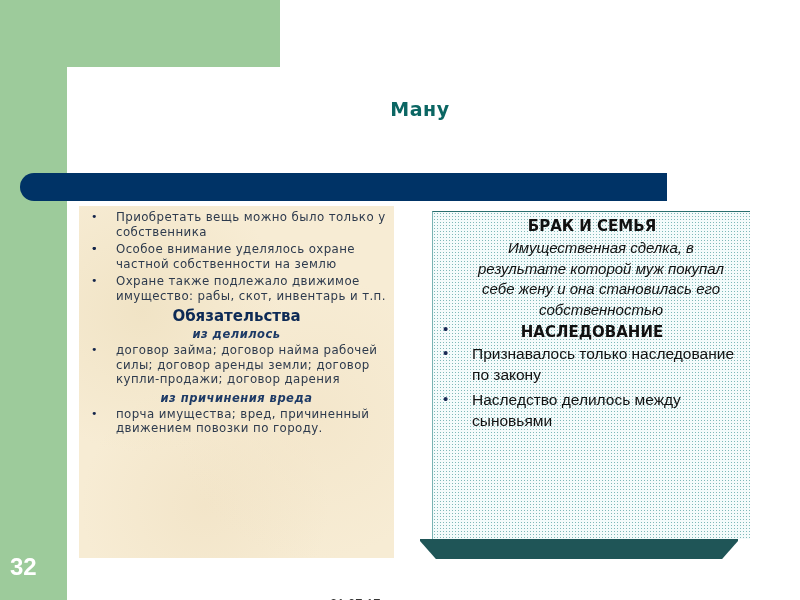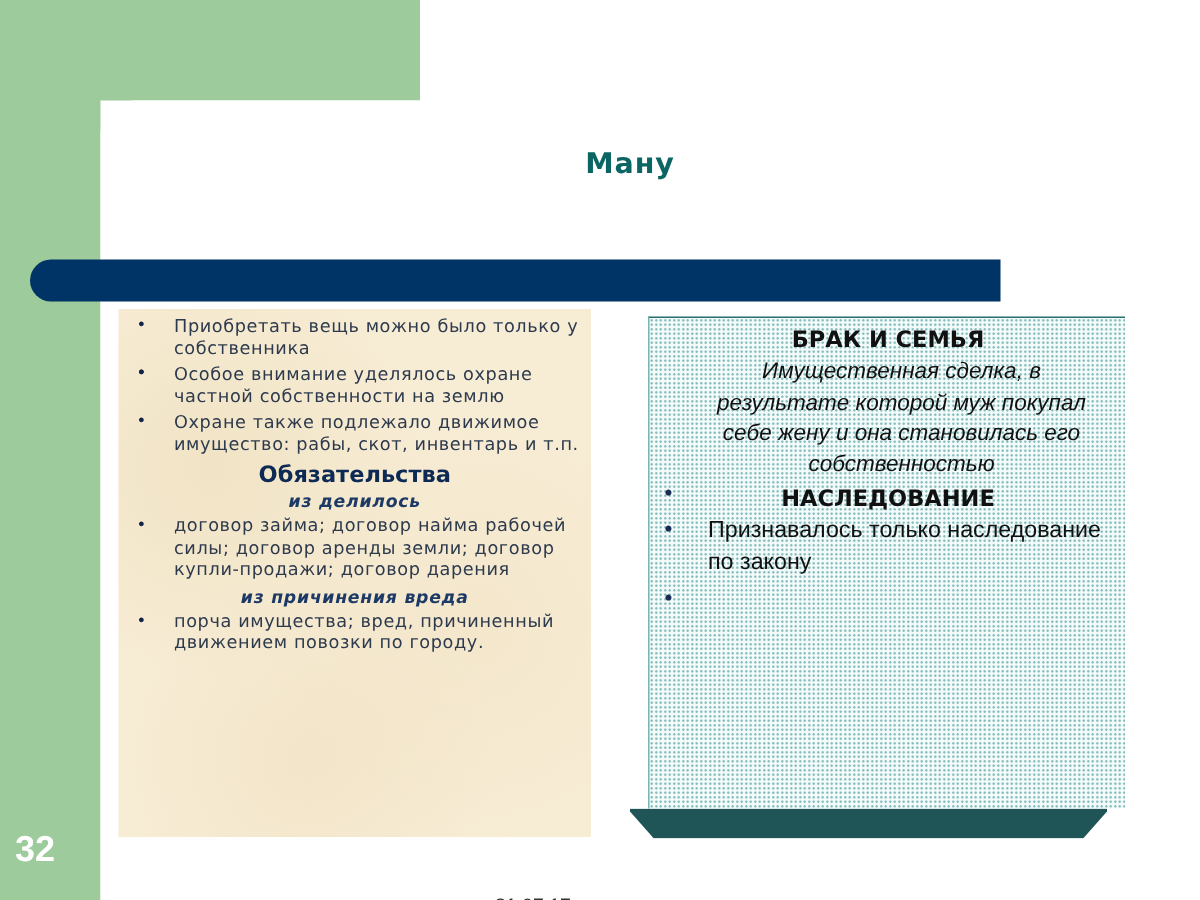--- a/index.html
+++ b/index.html
@@ -88,21 +88,21 @@
     <div class="right-box">
       <div class="rb-inner">
         <div class="rb-head">БРАК И СЕМЬЯ</div>
         <div class="rb-italic">Имущественная сделка, в результате которой муж покупал себе жену и она становилась его собственностью</div>
         <ul class="rb-list">
           <li><span class="bullet">•</span></li>
         </ul>
         <div class="rb-head">НАСЛЕДОВАНИЕ</div>
         <ul class="rb-list">
           <li style="margin-bottom:5px;"><span class="bullet">•</span><span>Признавалось только наследование по закону</span></li>
-          <li><span class="bullet">•</span></li>
+          <li><span class="bullet">•</span><span>Наследство делилось между сыновьями</span></li>
         </ul>
       </div>
     </div>
     <div class="right-shadow"></div>
   </div>
 
   <div class="slide-number">32</div>
   <div class="slide-date">31.07.17</div>
 </div>
 

